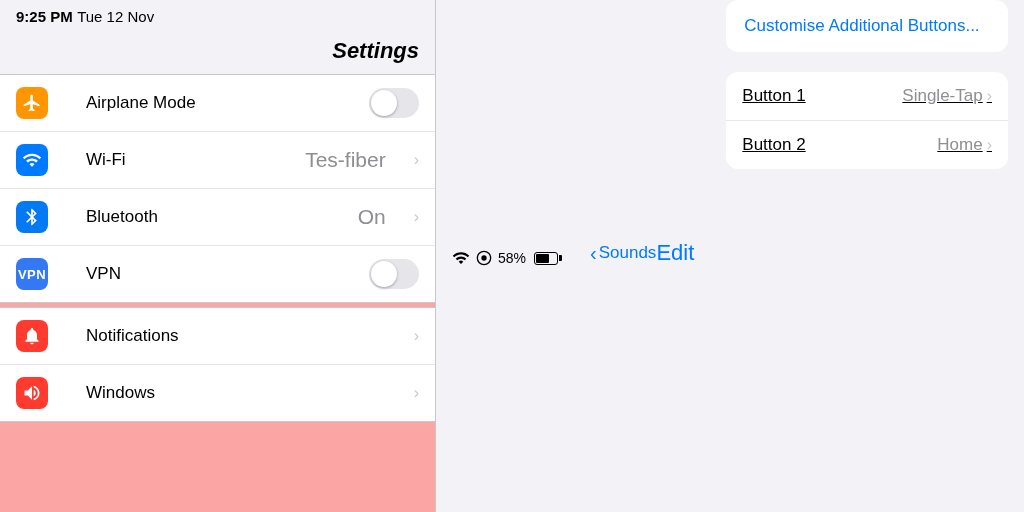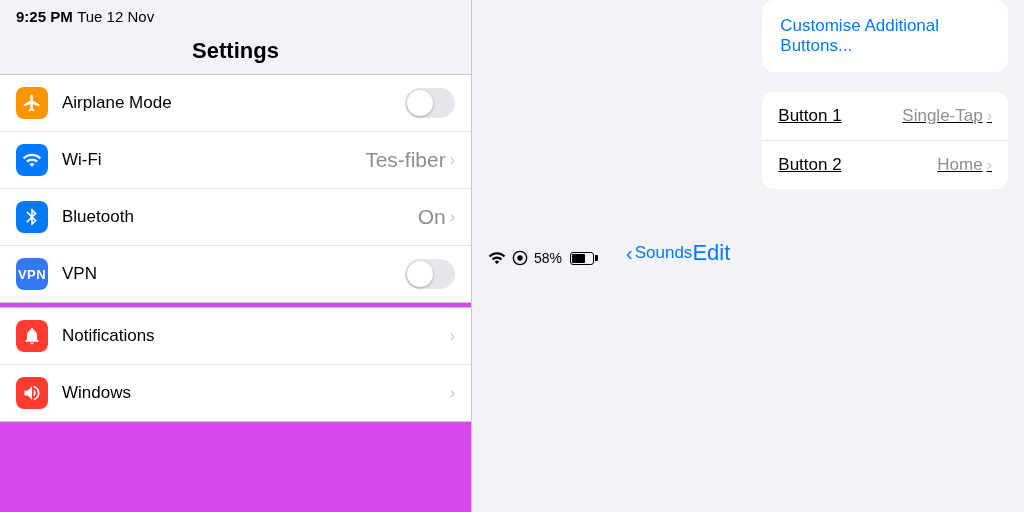--- a/index.html
+++ b/index.html
@@ -7,22 +7,22 @@
       font-family: -apple-system, 'SF Pro Text', 'Helvetica Neue', sans-serif;
       display: flex;
       width: 1024px;
       height: 512px;
       overflow: hidden;
       background: #f2f2f7;
     }
 
     
     .left-panel {
-      width: 472px;
-      background: #d946ef;
+      width: 436px;
+      background: #fca5a5;
       display: flex;
       flex-direction: column;
       border-right: 1px solid #c8c8cc;
       flex-shrink: 0;
     }
 
     .status-bar {
       display: flex;
       justify-content: space-between;
       align-items: center;
@@ -34,23 +34,24 @@
       font-weight: 600;
       color: #000;
     }
     .status-date {
       font-size: 15px;
       font-weight: 400;
       color: #000;
     }
 
     .nav-header {
-      text-align: center;
+      text-align: right;
       padding: 8px 16px 10px;
       background: #f2f2f7;
+      font-style: italic;
     }
     .nav-header-title {
       font-size: 22px;
       font-weight: 700;
       color: #000;
     }
 
     .settings-group {
       background: #fff;
       border-top: 1px solid #c8c8cc;
@@ -58,20 +59,21 @@
       margin-bottom: 0;
     }
 
     .settings-item {
       display: flex;
       align-items: center;
       padding: 12px 16px;
       background: #fff;
       border-bottom: 1px solid #e5e5ea;
       min-height: 52px;
+      gap: 24px;
     }
     .settings-item:last-child {
       border-bottom: none;
     }
 
     .icon-badge {
       width: 32px;
       height: 32px;
       border-radius: 8px;
       display: flex;

